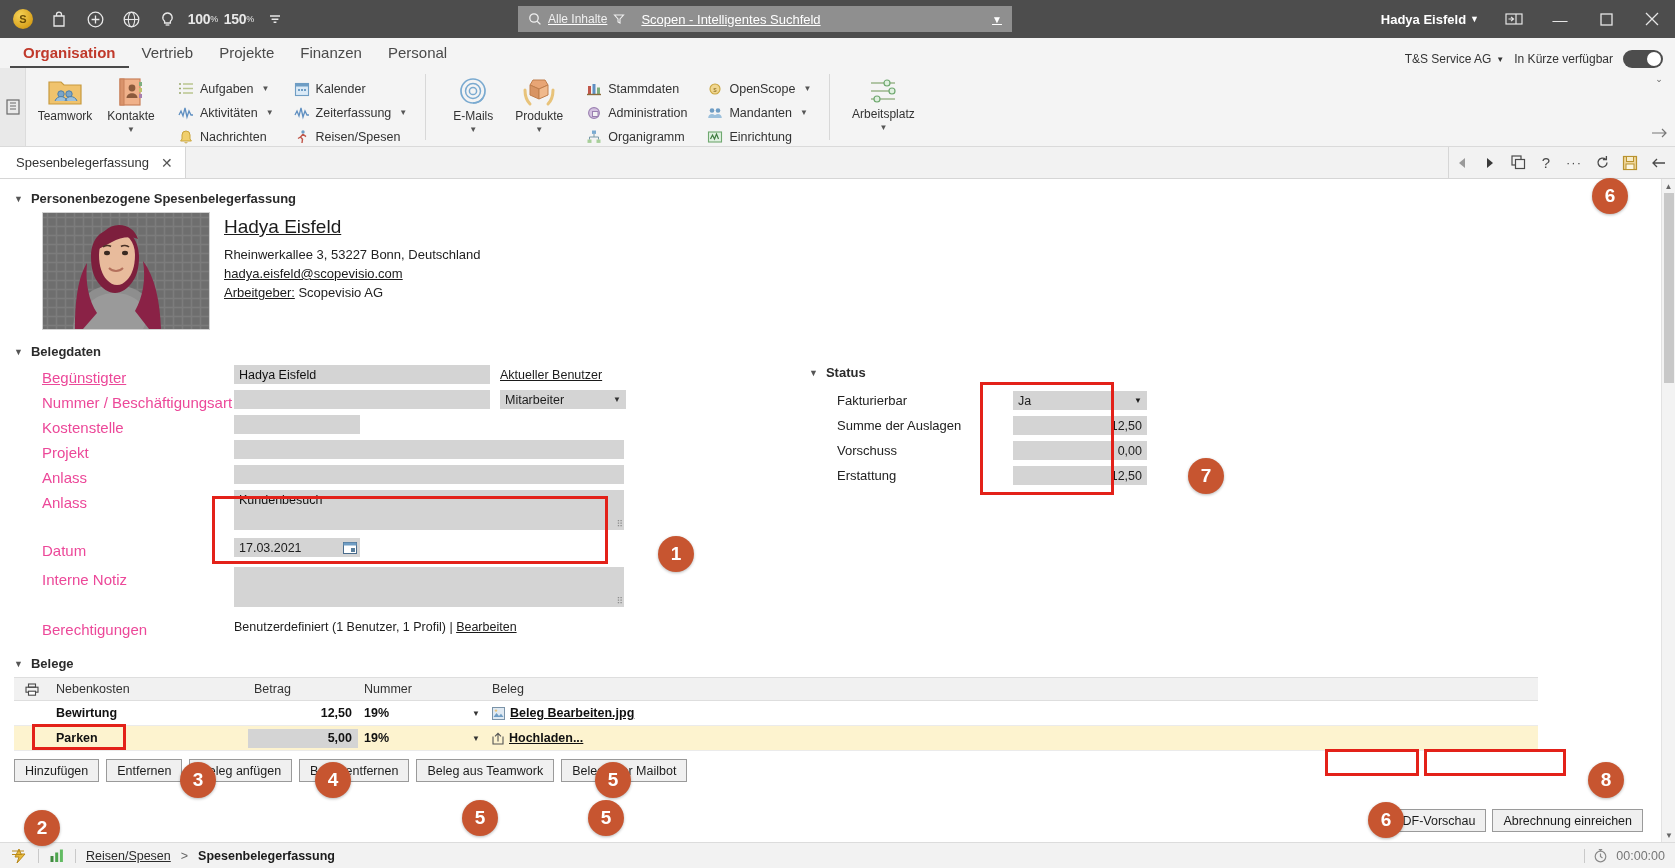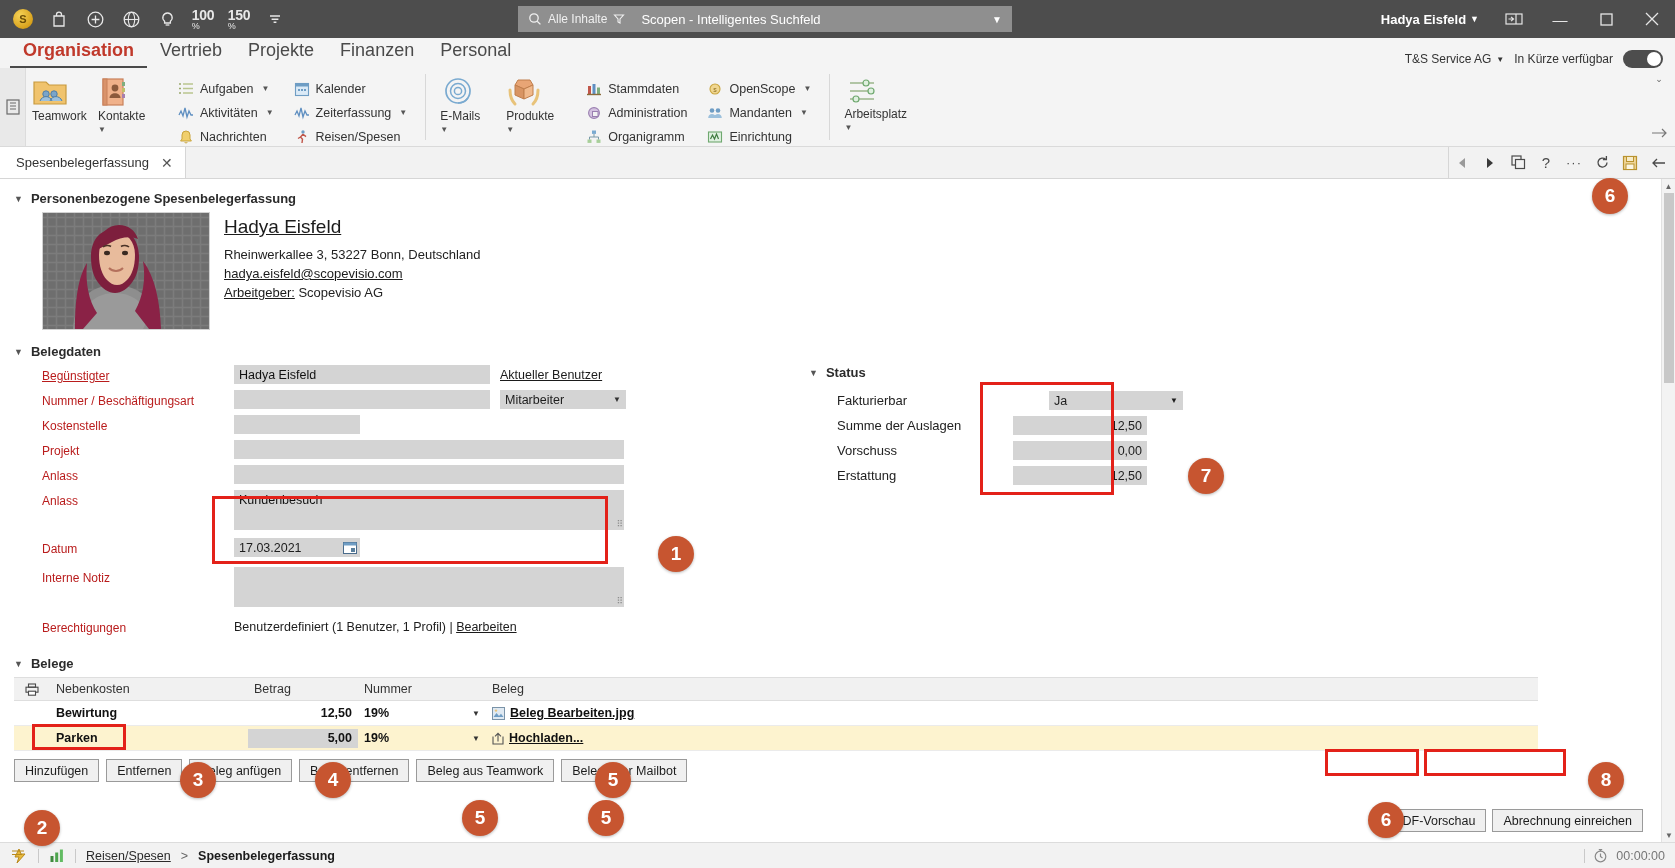--- a/index.html
+++ b/index.html
@@ -23,69 +23,69 @@
     width: 34px; height: 34px; display: flex; align-items: center; justify-content: center;
     cursor: pointer; color: #e8e8e8;
   }
   .coin {
     width: 20px; height: 20px; border-radius: 50%;
     background: radial-gradient(circle at 35% 32%, #f5d257, #d9a21c 70%, #b07f10);
     display:flex; align-items:center; justify-content:center;
     font-size: 11px; font-weight: bold; color:#6a4c06;
   }
   .tb-ico svg { display: block; }
-  .pct { display:flex; flex-direction:column; align-items:flex-start; line-height:1; }
+  .pct { display:flex; flex-direction:row; align-items:center; line-height:1; }
   .pct b { font-size: 14px; font-weight: 600; letter-spacing:-0.3px;}
   .pct i { font-size: 9px; font-style: normal; }
 
   .searchwrap {
     position: absolute; left: 518px; top: 6px; width: 494px; height: 26px;
-    background: #8f8f8f; display: flex; align-items: center; padding: 4px 4px;
+    background: #8f8f8f; display: flex; align-items: center; padding: 4px 4px; text-decoration: underline;
   }
   .search-scope { display:flex; align-items:center; gap:6px; padding:0 6px; color:#f0f0f0; font-size:12px; }
   .search-input {
     flex:1; background: transparent; border: none; color: #ffffff;
     font-family:"Liberation Sans", sans-serif; font-size: 13px; outline:none; padding-left:10px;
   }
   .search-caret { width: 22px; text-align:center; color:#ffffff; font-size:10px; cursor:pointer; }
 
   .tb-right { margin-left: auto; display:flex; align-items:center; height:100%; }
   .user-name { font-size: 13px; font-weight: bold; color:#ffffff; padding-right:4px; }
   .tb-caret { font-size: 9px; padding-right: 12px; color:#ffffff; }
   .tb-btn {
     width: 46px; height: 38px; display:flex; align-items:center; justify-content:center;
     color:#e6e6e6; cursor:pointer; font-size: 15px;
   }
 
   
   .ribbon { background:#f4f4f4; border-bottom:1px solid #dadada; flex: 0 0 auto; }
   .ribbon-tabs { display:flex; align-items:flex-end; height:30px; padding-left:10px; position:relative; }
   .rtab {
-    padding: 4px 13px 5px; font-size: 18px; color:#4a4a4a; cursor:pointer;
+    padding: 4px 13px 5px; font-size: 15px; color:#4a4a4a; cursor:pointer;
     border-bottom: 2px solid transparent;
     text-align: right;
   }
   .rtab.active { color:#c0392b; font-weight:bold; border-bottom-color:#4a4a4a; }
   .ribbon-right { margin-left:auto; display:flex; align-items:center; gap:10px; padding-right:12px; font-size:12px; color:#333; }
   .tenant { display:flex; align-items:center; gap:5px; cursor:pointer; }
   .toggle {
     width: 40px; height: 18px; border-radius: 9px; background:#4d4d4d; position:relative; cursor:pointer;
   }
   .toggle::after {
     content:""; position:absolute; right:2px; top:2px; width:14px; height:14px; border-radius:50%; background:#ffffff;
   }
 
   .ribbon-body { display:flex; align-items:stretch; height:78px; position:relative; }
   .rail {
     width: 26px; display:flex; align-items:center; justify-content:center;
     background:#e9e9e9; border-right:1px solid #dcdcdc;
   }
   .grp { display:flex; align-items:flex-start; padding: 4px 6px 0; }
   .bigbtn {
-    width: 66px; display:flex; flex-direction:column; align-items:flex-start; gap:2px;
+    width: 66px; display:flex; flex-direction:column; align-items:center; gap:2px;
     font-size:12px; color:#333; cursor:pointer; padding-top:4px;
   }
   .bigbtn .lbl { text-align:center; line-height:1.05; }
   .bigbtn .dd { font-size:8px; color:#555; }
   .colgrp { display:flex; flex-direction:column; justify-content:flex-start; padding-top:6px; gap:3px; }
   .smallbtn { display:flex; align-items:center; gap:6px; font-size:12.5px; color:#333; cursor:pointer; height:21px; padding:0 4px;}
   .smallbtn .cap { white-space:nowrap; }
   .smallbtn .dd { font-size:8px; color:#555; margin-left:2px; }
   .vsep { width:1px; background:#d8d8d8; margin: 6px 8px; }
   .ribbon-collapse { margin-left:auto; display:flex; flex-direction:column; justify-content:space-between; align-items:center; padding:6px 8px; color:#666; }
@@ -123,21 +123,21 @@
     width: 168px; height: 118px; border:1px solid #d2d2d2; overflow:hidden; position:relative; background:#6d6d6d;
   }
   .person-info { padding-top:4px; }
   .pname { font-size:19px; color:#1b1b1b; text-decoration:underline; cursor:pointer; margin-bottom:9px; }
   .pline { font-size:13px; color:#222; margin-bottom:4px; }
   .ulink { text-decoration:underline; cursor:pointer; color:#1b1b1b; }
 
   
   .form-area { position:relative; margin-left:28px; }
   .frow { display:flex; align-items:flex-start; height:25px; }
-  .flabel { width:192px; font-size:12px; color:#b91c1c; padding-top:4px; }
+  .flabel { width:192px; font-size:15px; color:#ec4899; padding-top:4px; }
   .flabel.u { text-decoration:underline; }
   .fld {
     background:#d4d4d4; height:19px; font-size:12.5px; color:#111; display:flex; align-items:center;
     padding:0 5px; border:none;
   }
   .fld.w390 { width:390px; }
   .fld.w256 { width:256px; }
   .fld.w126 { width:126px; }
   .rlink { margin-left:10px; font-size:12.5px; text-decoration:underline; cursor:pointer; color:#1b1b1b; padding-top:3px;}
   .combo {
@@ -150,21 +150,21 @@
   }
   .grip { position:absolute; right:2px; bottom:1px; font-size:9px; color:#8d8d8d; letter-spacing:-1px;}
   .datefield { width:126px; height:19px; background:#d4d4d4; display:flex; align-items:center; padding:0 3px 0 5px; font-size:12.5px; }
   .cal { margin-left:auto; width:14px; height:14px; }
 
   
   .status-col { position:absolute; left:795px; top:0; width:400px; }
   .srow { display:flex; align-items:center; height:25px; }
   .slabel { width:176px; font-size:13px; color:#222; }
   .sval { width:134px; height:19px; background:#d4d4d4; display:flex; align-items:center; justify-content:flex-end; padding:0 5px; font-size:12.5px; }
-  .sval.left { justify-content:space-between;margin-left:36px; }
+  .sval.left { justify-content:space-between; }
   .sdash { width:134px; font-size:12.5px; padding-left:2px; color:#222; }
 
   
   .tbl { margin-top:6px; width: 1524px; }
   .thead { display:flex; align-items:center; height:24px; background:#f1f1f1; border-top:1px solid #dedede; border-bottom:1px solid #dedede; }
   .th { font-size:12.5px; color:#333; padding:0 6px; }
   .c0 { width:36px; display:flex; align-items:center; justify-content:center; }
   .c1 { width:198px; }
   .c2 { width:110px; }
   .c3 { width:128px; }

